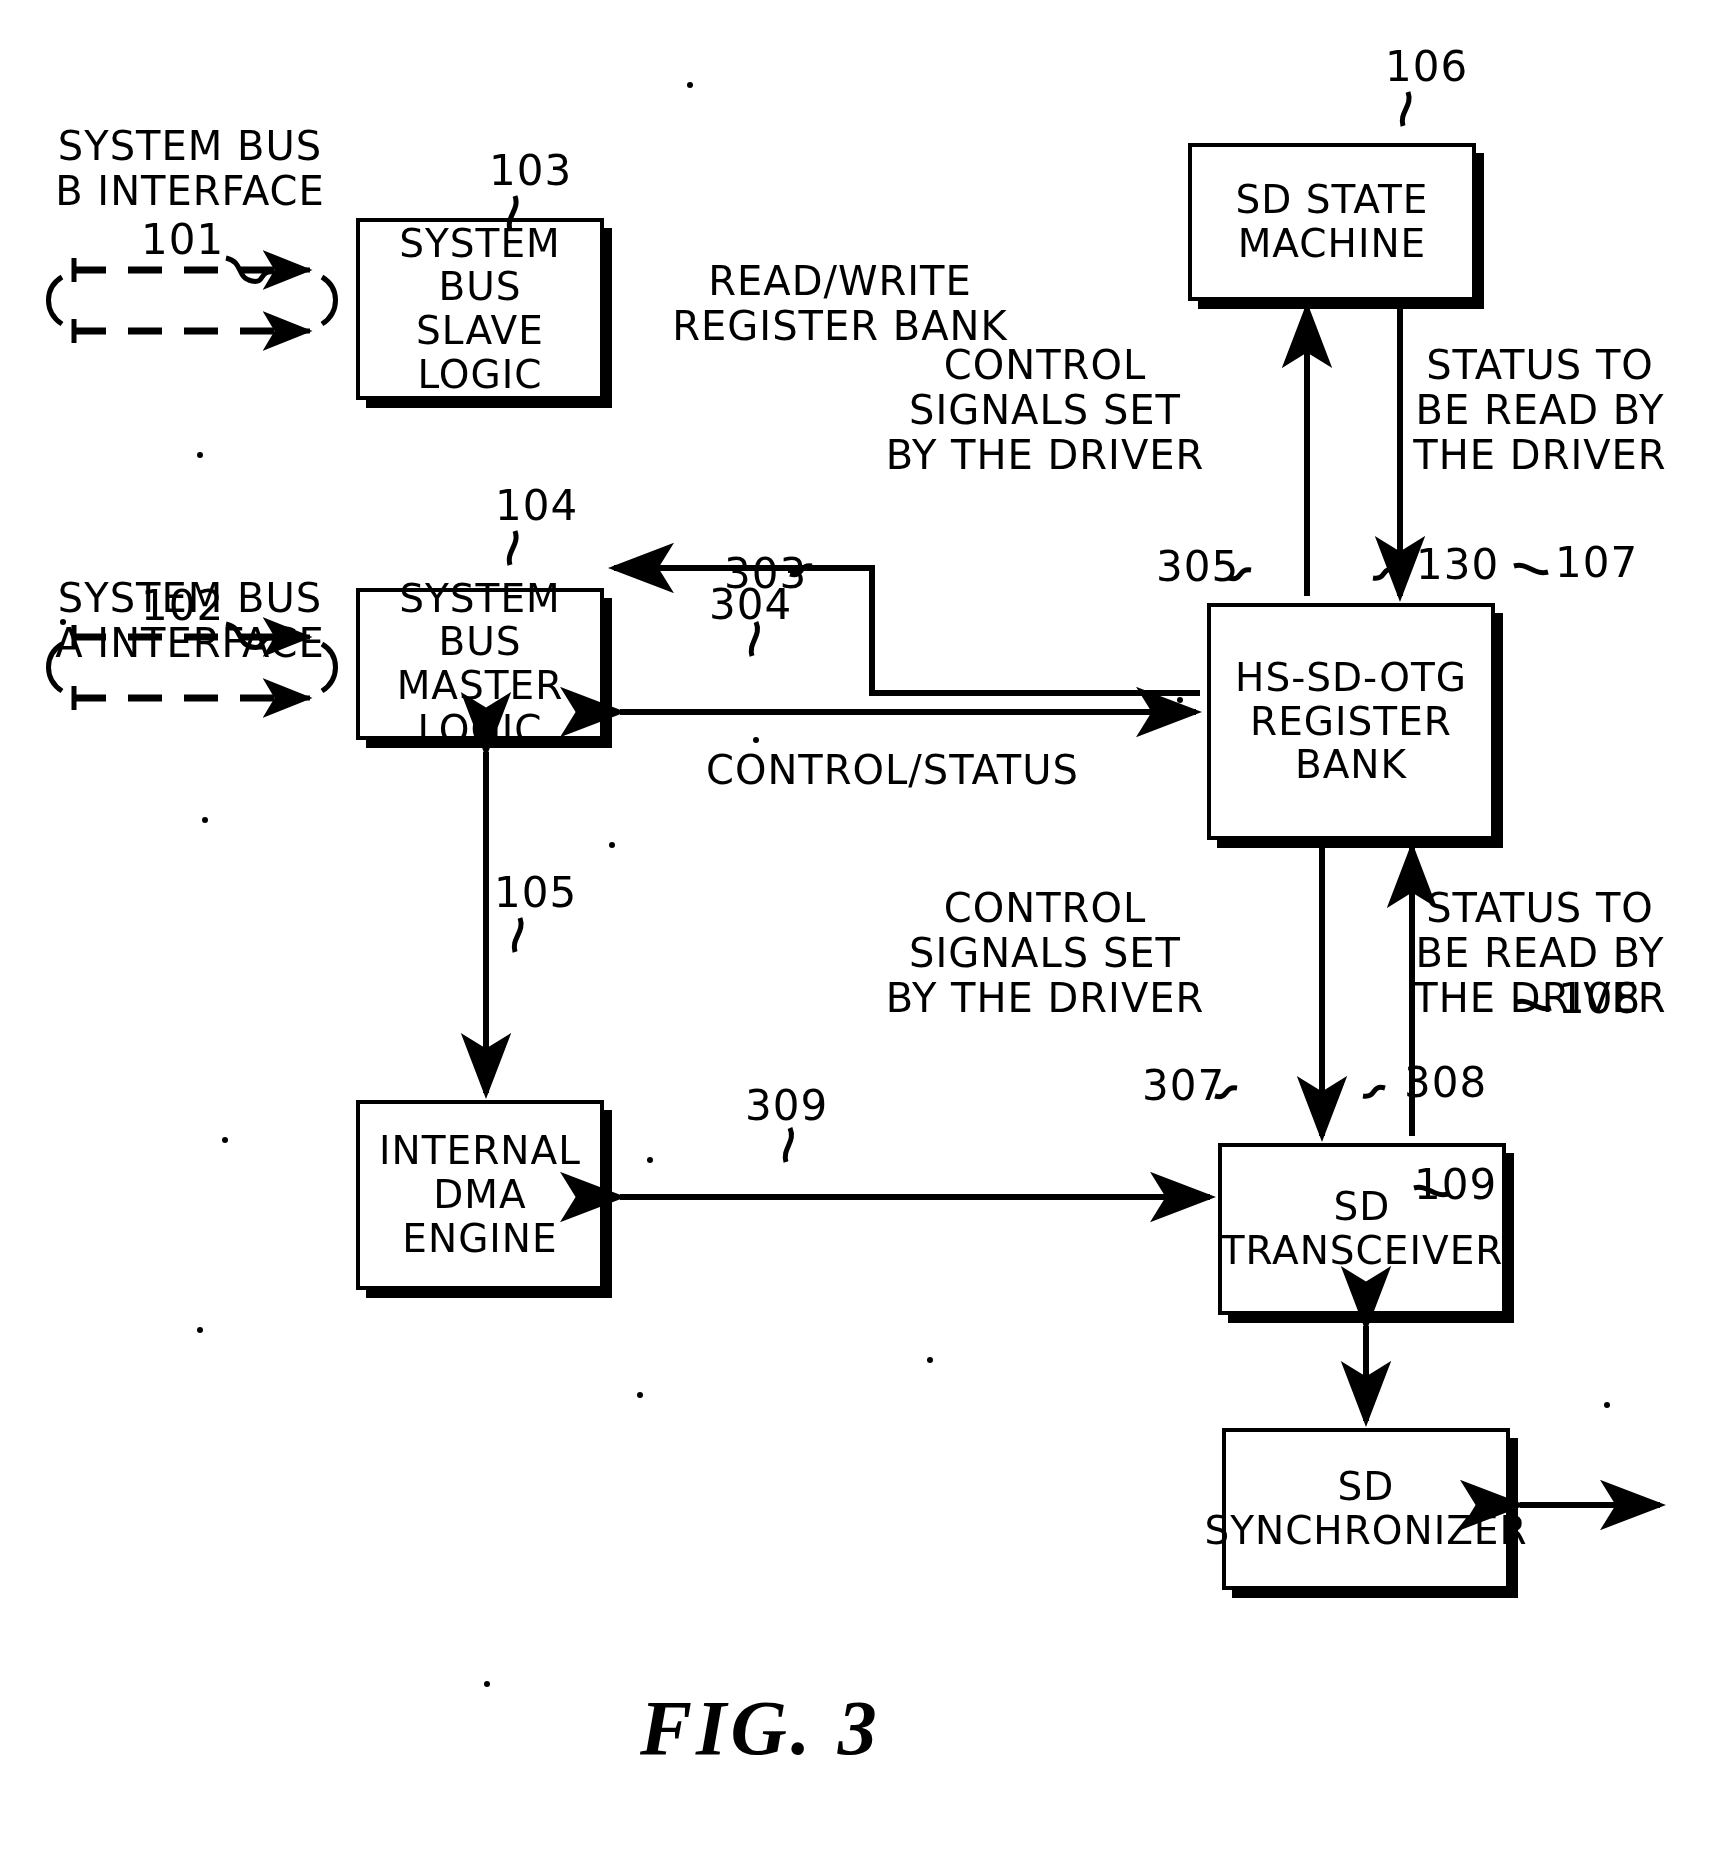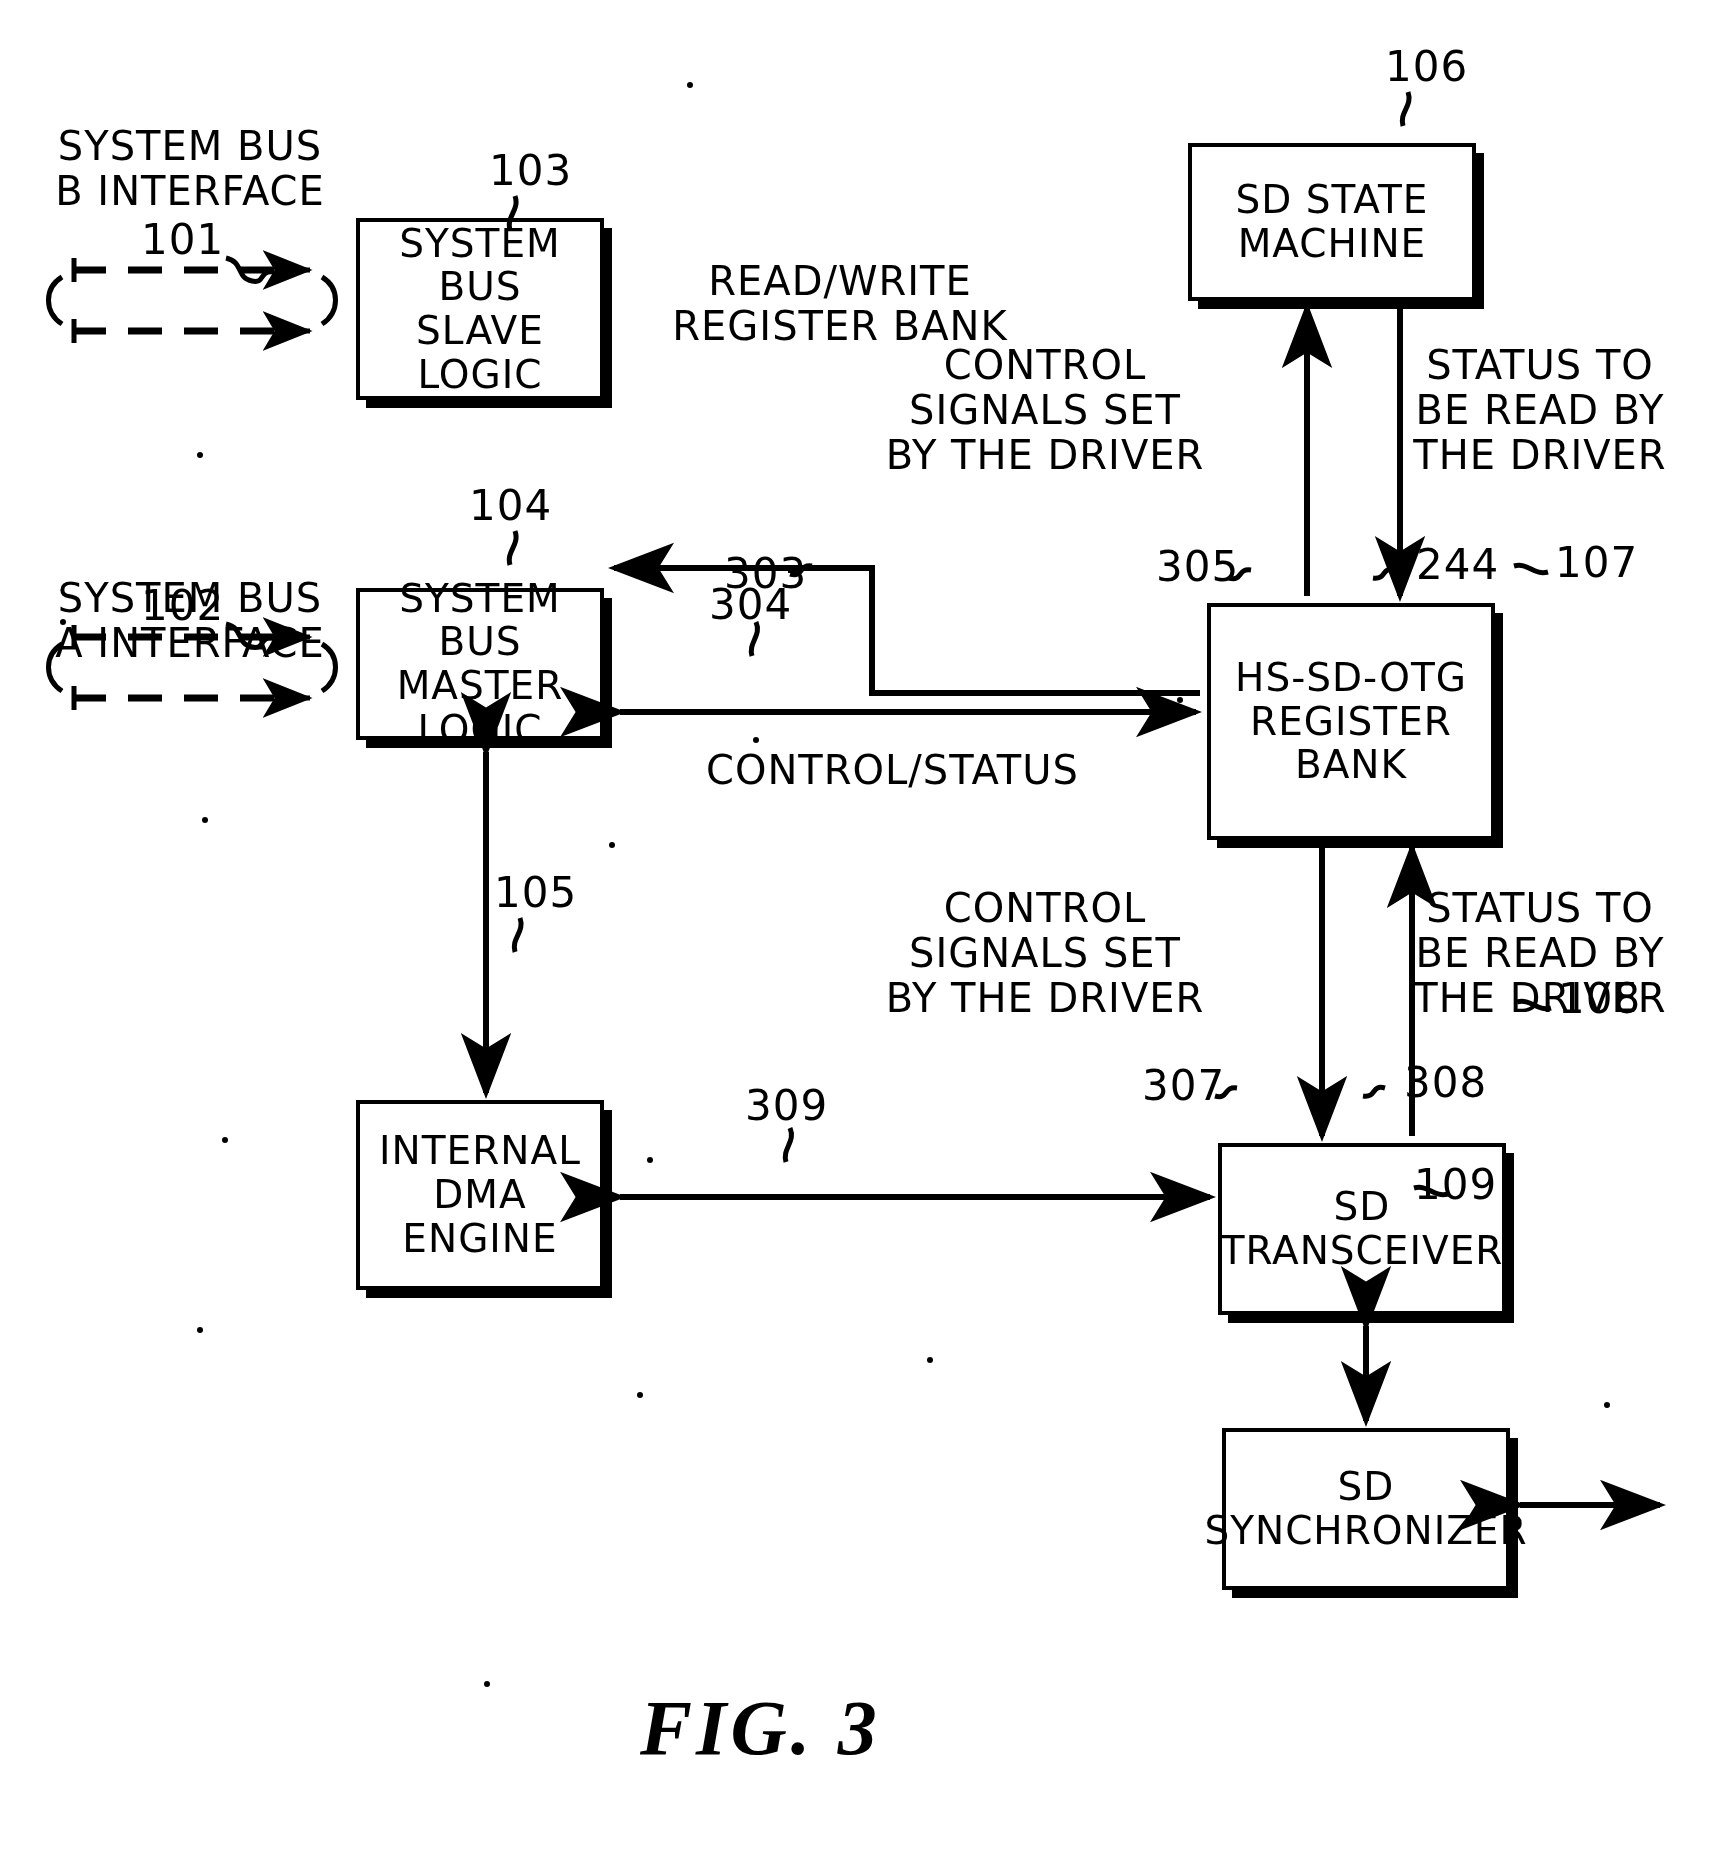--- a/index.html
+++ b/index.html
@@ -59,31 +59,31 @@
   </div>
 
   <div class="lbl ctr" style="left:50px;top:124px;width:280px;">SYSTEM BUS
 B INTERFACE</div>
   <div class="lbl ctr" style="left:50px;top:576px;width:280px;">SYSTEM BUS
 A INTERFACE</div>
 
   <div class="num" style="left:141px;top:215px;">101</div>
   <div class="num" style="left:141px;top:581px;">102</div>
   <div class="num" style="left:489px;top:146px;">103</div>
-  <div class="num" style="left:469px;top:481px;">104</div>
+  <div class="num" style="left:495px;top:481px;">104</div>
   <div class="num" style="left:494px;top:868px;">105</div>
   <div class="num" style="left:1385px;top:42px;">106</div>
   <div class="num" style="left:1555px;top:538px;">107</div>
   <div class="num" style="left:1558px;top:974px;">108</div>
   <div class="num" style="left:1414px;top:1160px;">109</div>
 
   <div class="num" style="left:724px;top:549px;">303</div>
   <div class="num" style="left:709px;top:580px;">304</div>
   <div class="num" style="left:1156px;top:542px;">305</div>
-  <div class="num" style="left:1416px;top:540px;">244</div>
+  <div class="num" style="left:1416px;top:540px;">130</div>
   <div class="num" style="left:1142px;top:1061px;">307</div>
   <div class="num" style="left:1404px;top:1058px;">308</div>
   <div class="num" style="left:745px;top:1081px;">309</div>
 
   <div class="lbl ctr" style="left:640px;top:259px;width:400px;">READ/WRITE
 REGISTER BANK</div>
 
   <div class="lbl" style="left:706px;top:748px;">CONTROL/STATUS</div>
 
   <div class="lbl ctr" style="left:880px;top:343px;width:330px;">CONTROL

